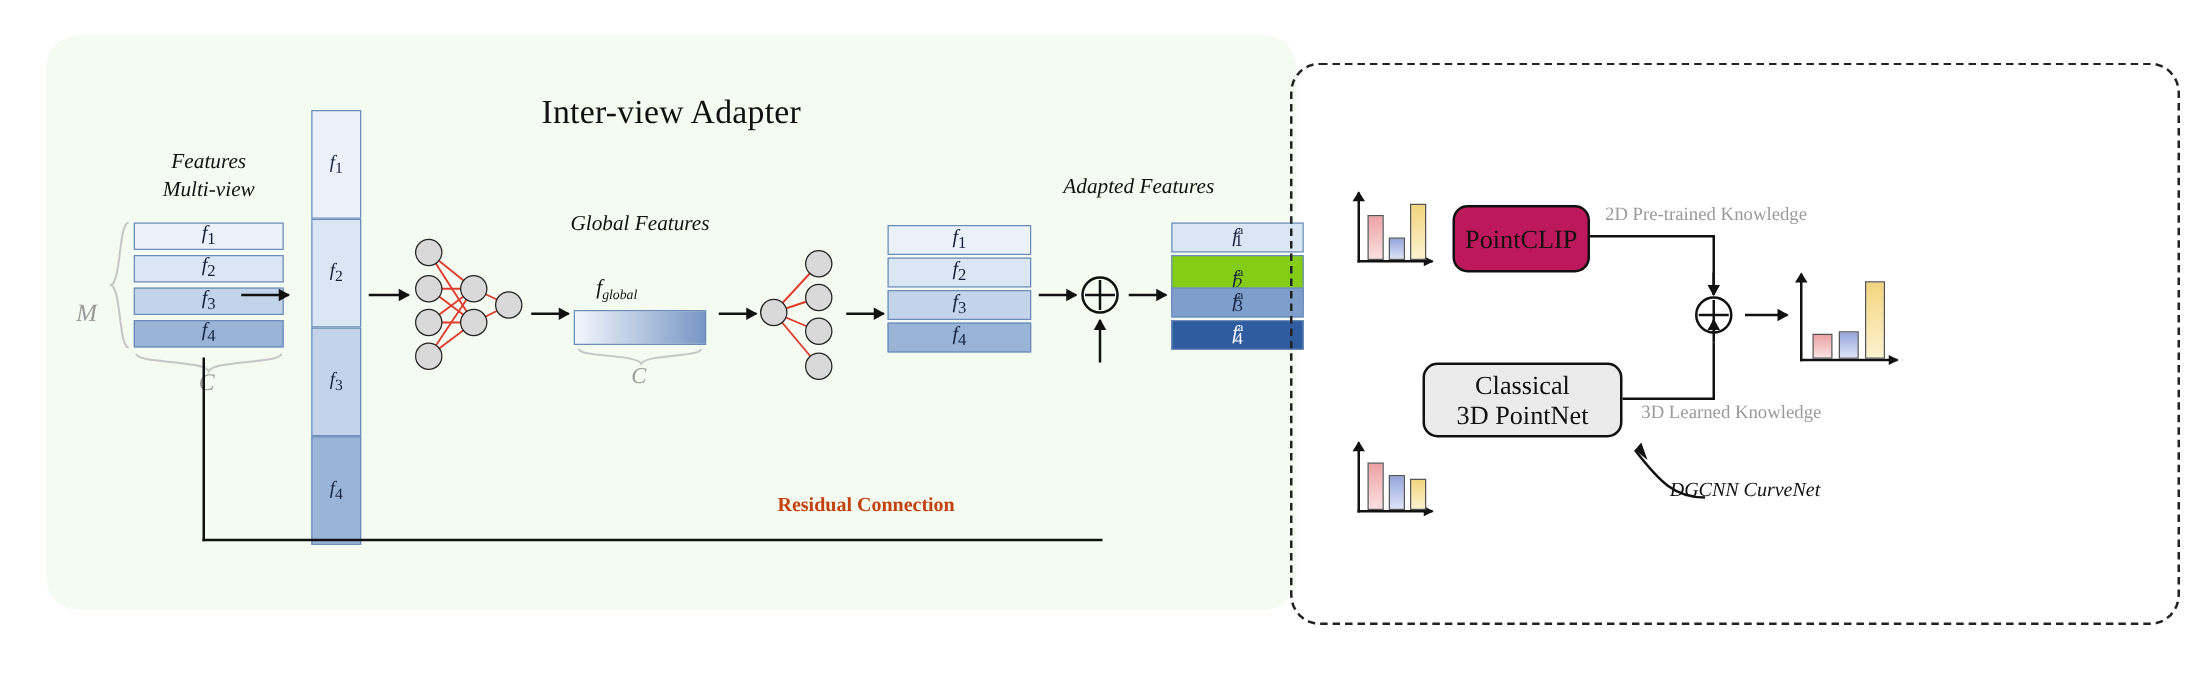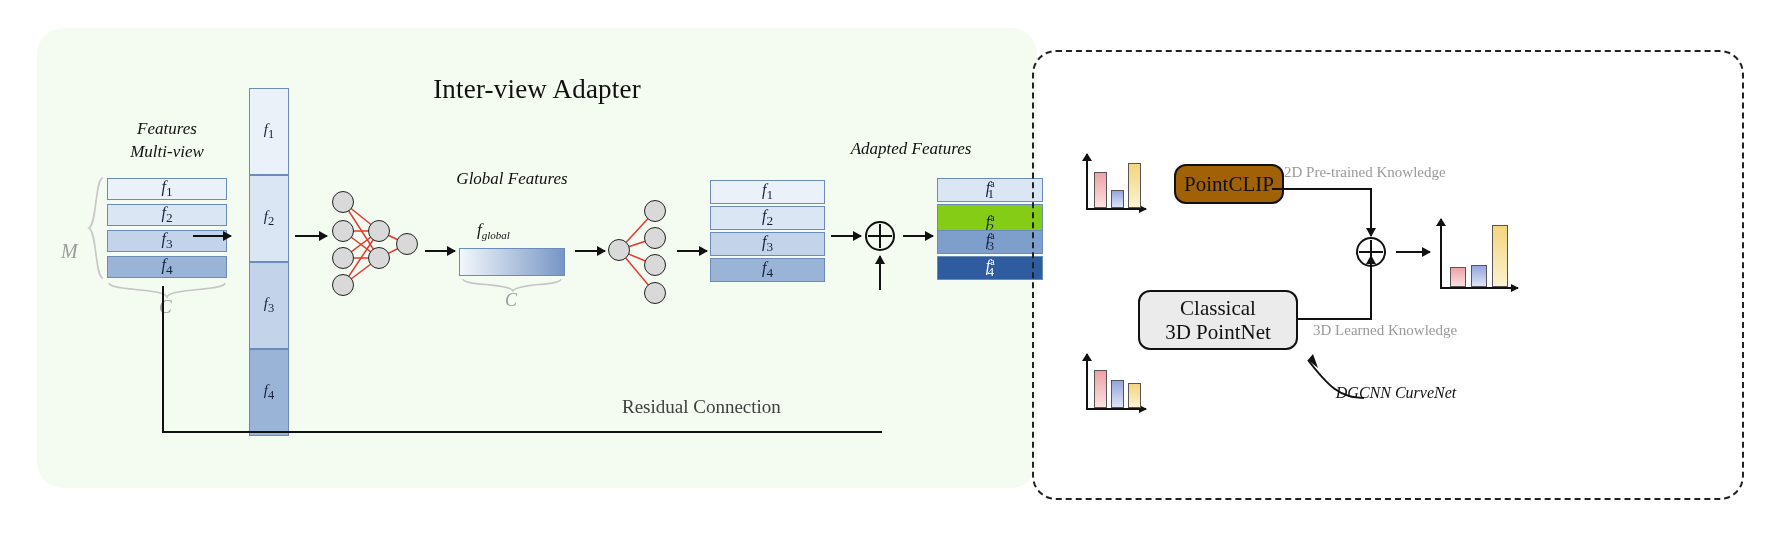--- a/index.html
+++ b/index.html
@@ -47,21 +47,21 @@
          border:1px solid #6b8cb8;box-sizing:border-box;
          background:linear-gradient(to right,#f2f7fc,#7796c4);}
 
   .oplus{position:absolute;width:30px;height:30px;border-radius:50%;
          border:2px solid #111;box-sizing:border-box;}
   .oplus:before{content:"";position:absolute;left:50%;top:1px;width:2px;
          height:24px;background:#111;transform:translateX(-50%);}
   .oplus:after{content:"";position:absolute;top:50%;left:1px;height:2px;
          width:24px;background:#111;transform:translateY(-50%);}
 
-  .greytxt{position:absolute;color:#404040;font-size:19px;}
+  .greytxt{position:absolute;color:#c2410c;font-size:16px;font-weight:bold;}
 
   .resid{position:absolute;border-left:2px solid #111;border-bottom:2px solid #111;}
 
   
   #right-panel{position:absolute;left:1032px;top:50px;width:712px;height:450px;
        border:2px dashed #222;border-radius:24px;box-sizing:border-box;}
   #panel-title-right{position:absolute;left:0;top:32px;width:712px;text-align:center;
        font-size:26px;color:#111;}
 
   .rbox{position:absolute;border:2.2px solid #111;border-radius:12px;
@@ -237,21 +237,21 @@
 
 
     <div class="minichart" style="left:52px;top:100px;width:62px;height:58px;">
       <div class="mc-axis-v mc-tip-up" style="height:56px;"></div>
       <div class="mc-axis-h mc-tip-r" style="width:60px;"></div>
       <div class="mc-bar" style="left:8px;width:13px;height:36px;background:linear-gradient(to bottom,#eda2a6,#fbe0e0);"></div>
       <div class="mc-bar" style="left:25px;width:13px;height:18px;background:linear-gradient(to bottom,#94a5dc,#dde3f7);"></div>
       <div class="mc-bar" style="left:42px;width:13px;height:45px;background:linear-gradient(to bottom,#f3d57e,#fcf2cf);"></div>
     </div>
 
-    <div class="rbox" style="left:140px;top:112px;width:110px;height:40px;background:#a16207;">
+    <div class="rbox" style="left:128px;top:112px;width:110px;height:54px;background:#be185d;">
       <span>PointCLIP</span>
     </div>
 
     <div class="minichart" style="left:52px;top:300px;width:62px;height:58px;">
       <div class="mc-axis-v mc-tip-up" style="height:56px;"></div>
       <div class="mc-axis-h mc-tip-r" style="width:60px;"></div>
       <div class="mc-bar" style="left:8px;width:13px;height:38px;background:linear-gradient(to bottom,#eda2a6,#fbe0e0);"></div>
       <div class="mc-bar" style="left:25px;width:13px;height:28px;background:linear-gradient(to bottom,#94a5dc,#dde3f7);"></div>
       <div class="mc-bar" style="left:42px;width:13px;height:25px;background:linear-gradient(to bottom,#f3d57e,#fcf2cf);"></div>
     </div>

